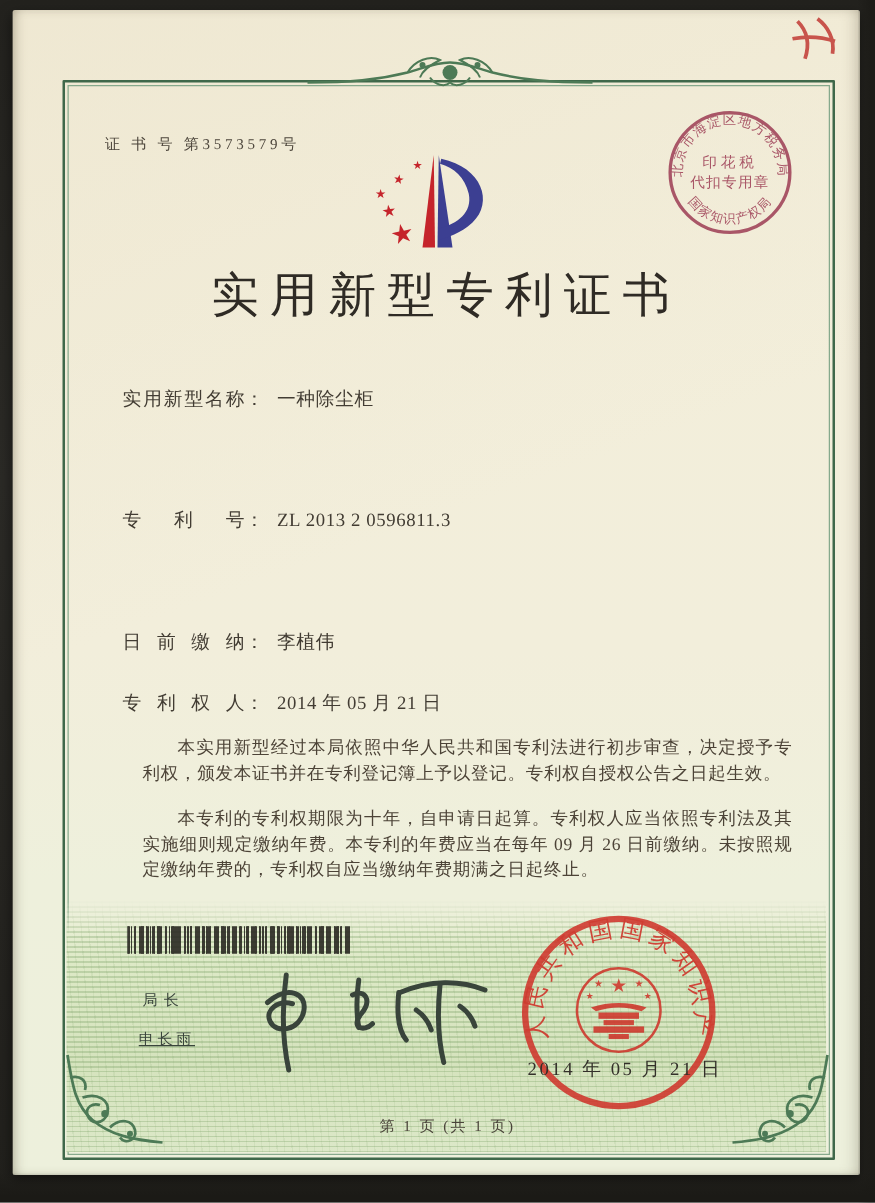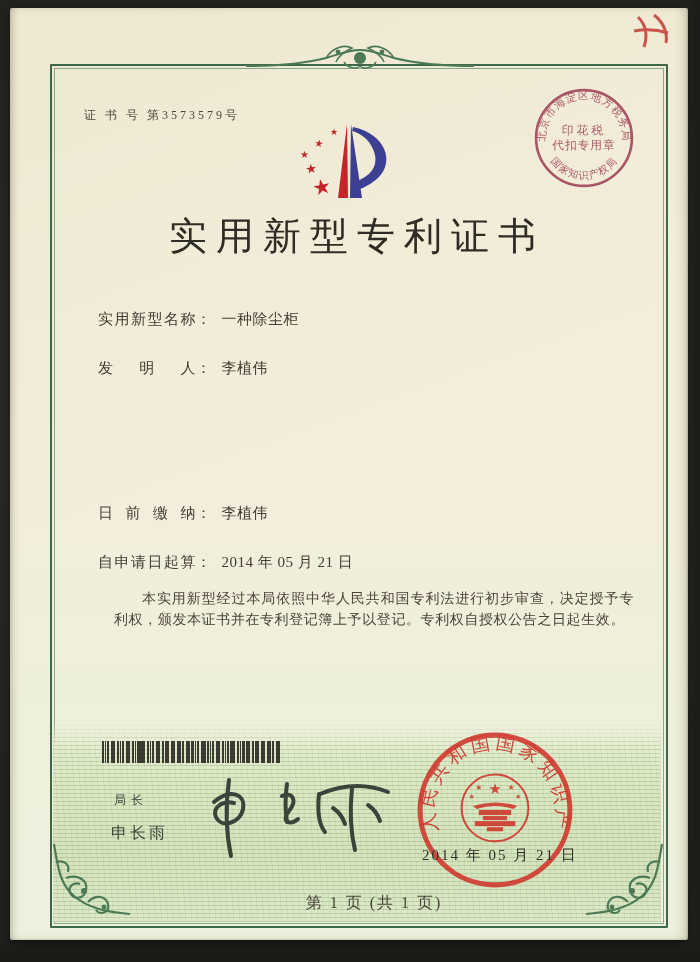--- a/index.html
+++ b/index.html
@@ -68,31 +68,31 @@
   .barcode{
     position:absolute;left:92px;top:733px;width:178px;height:22px;
     background:
       repeating-linear-gradient(90deg,#26241f 0 2px,rgba(0,0,0,0) 2px 5px),
       repeating-linear-gradient(90deg,#26241f 0 1px,rgba(0,0,0,0) 1px 3px),
       repeating-linear-gradient(90deg,rgba(0,0,0,0) 0 11px,#26241f 11px 13px);
     opacity:.88;
   }
 
   .signer-title{position:absolute;left:104px;top:784px;font-size:12px;letter-spacing:5px;color:#3a453c;}
-  .signer-name{position:absolute;left:101px;top:815px;font-size:16px;letter-spacing:3px;color:#3a453c;}
+  .signer-name{position:absolute;left:101px;top:815px;font-size:12px;letter-spacing:3px;color:#3a453c;text-decoration:underline;}
   .signature{position:absolute;left:182px;top:764px;width:218px;height:90px;}
 
   .seal{position:absolute;left:402px;top:719px;width:166px;height:166px;opacity:.93;}
   .issue-date{
     position:absolute;left:412px;top:838px;width:250px;font-size:15px;letter-spacing:2px;
     color:#33302a;z-index:5;
   }
   .page-footer{
     position:absolute;left:42px;top:885px;width:612px;text-align:center;
-    font-size:16px;letter-spacing:2px;color:#4a443a;z-index:4;padding-left:16px;
+    font-size:12px;letter-spacing:2px;color:#4a443a;z-index:4;
   }
   .stamp-text{font-family:"Liberation Serif","DejaVu Serif",serif;}
 </style>
 </head>
 <body>
 
 <div class="paper">
 
   <div class="frame"></div>
   <div class="guilloche"></div>
@@ -175,32 +175,33 @@
         <path d="M6,20 C16,18 28,18 40,22"></path>
       </g>
     </svg>
   </div>
 
   <div class="title">实用新型专利证书</div>
 
   <div class="field row0">
     <span class="f-label">实用新型名称</span><span class="f-colon">：</span><span>一种除尘柜</span>
   </div>
-  <div class="field row1">
-    <span class="f-label">发明人</span><span class="f-colon">：</span><span>李植伟</span>
+  <div class="field row2">
+    <span class="f-label">专利号</span><span class="f-colon">：</span><span>ZL 2013 2 0596811.3</span>
   </div>
   <div class="field row4">
     <span class="f-label">日前缴纳</span><span class="f-colon">：</span><span>李植伟</span>
   </div>
   <div class="field row5">
-    <span class="f-label">自申请日起算</span><span class="f-colon">：</span><span>2014 年 05 月 21 日</span>
+    <span class="f-label">专利权人</span><span class="f-colon">：</span><span>2014 年 05 月 21 日</span>
   </div>
 
   <div class="body-text">
     <p>本实用新型经过本局依照中华人民共和国专利法进行初步审查，决定授予专利权，颁发本证书并在专利登记簿上予以登记。专利权自授权公告之日起生效。</p>
+    <p>本专利的专利权期限为十年，自申请日起算。专利权人应当依照专利法及其实施细则规定缴纳年费。本专利的年费应当在每年 09 月 26 日前缴纳。未按照规定缴纳年费的，专利权自应当缴纳年费期满之日起终止。</p>
   </div>
 
   <div class="barcode"></div>
 
   <div class="signer-title">局长</div>
   <div class="signer-name">申长雨</div>
 
   <div class="signature">
     <svg width="218" height="90" viewBox="0 0 218 90">
       <g fill="none" stroke="#39443b" stroke-width="4" stroke-linecap="round">

